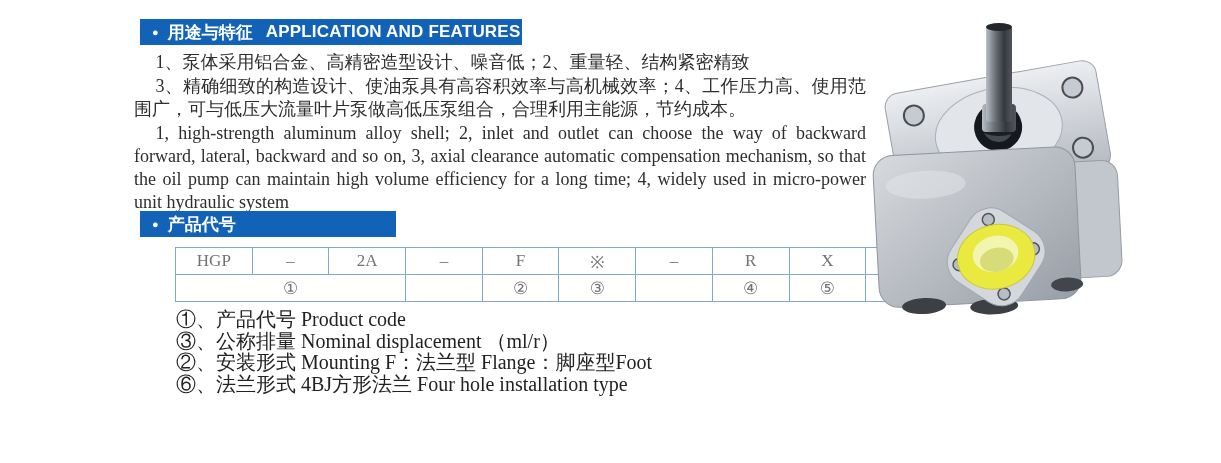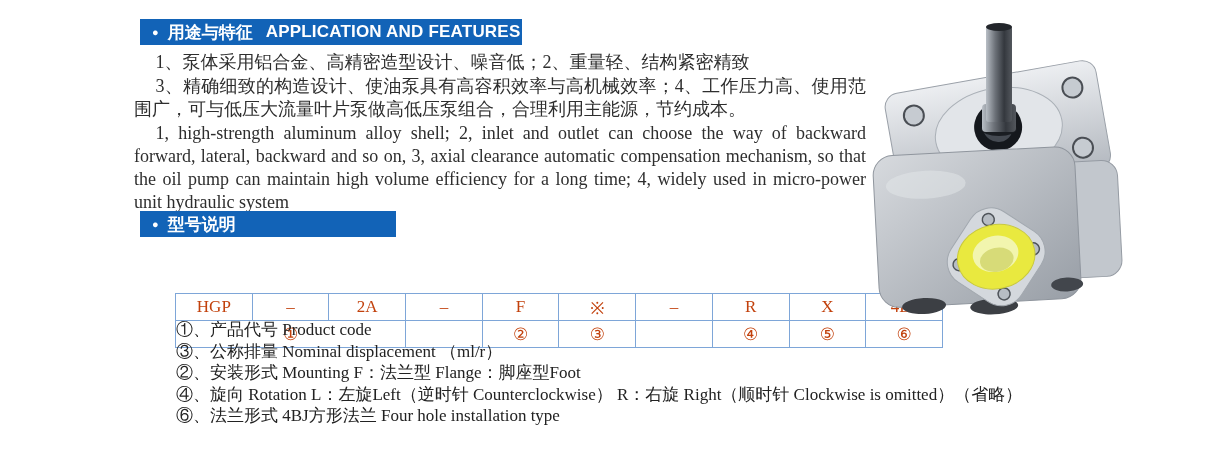--- a/index.html
+++ b/index.html
@@ -21,30 +21,30 @@
   .body-text{
     position:absolute;left:133px;top:50px;width:734px;
     font-size:18px;line-height:23px;text-align:justify;
   }
   .body-text p{margin:1px;text-indent:1.2em;}
   .body-text p.en{font-size:18px;}
 
   table.model{
     position:absolute;left:175px;top:247px;width:768px;
     border-collapse:collapse;table-layout:fixed;
-    font-size:17px;color:#c2410c;margin-top:46px;
+    font-size:17px;color:#737373;
   }
   table.model td{
     border:1px solid #7ea6d8;height:26px;text-align:center;padding:0;
     overflow:hidden;white-space:nowrap;
   }
 
   .legend{
-    position:absolute;left:176px;top:319px;width:920px;
-    font-size:17px;line-height:21.6px;color:#222222;white-space:nowrap;
+    position:absolute;left:176px;top:309px;width:920px;
+    font-size:20px;line-height:21.6px;color:#222222;white-space:nowrap;
   }
 
   .photo{position:absolute;left:858px;top:16px;width:290px;height:300px;}
 </style>
 </head>
 <body>
 
 <div class="page">
 
   <div class="sec-header hdr-features">
@@ -54,21 +54,21 @@
   </div>
 
   <div class="body-text">
     <p class="cn">1、泵体采用铝合金、高精密造型设计、噪音低；2、重量轻、结构紧密精致</p>
     <p class="cn">3、精确细致的构造设计、使油泵具有高容积效率与高机械效率；4、工作压力高、使用范围广，可与低压大流量叶片泵做高低压泵组合，合理利用主能源，节约成本。</p>
     <p class="en">1, high-strength aluminum alloy shell; 2, inlet and outlet can choose the way of backward forward, lateral, backward and so on, 3, axial clearance automatic compensation mechanism, so that the oil pump can maintain high volume efficiency for a long time; 4, widely used in micro-power unit hydraulic system</p>
   </div>
 
   <div class="sec-header hdr-model">
     <span class="bullet">●</span>
-    <span class="t-cn">型号说明</span>
+    <span class="t-cn">产品代号</span>
   </div>
 
   <table class="model">
     <colgroup>
       <col>
         <col>
         <col>
         <col>
         <col>
         <col>
@@ -100,21 +100,20 @@
       <td>⑤</td>
       <td>⑥</td>
     </tr>
   </tbody>
     </table>
 
   <div class="legend">
     <div>①、产品代号 Product code</div>
     <div>③、公称排量 Nominal displacement （ml/r）</div>
     <div>②、安装形式 Mounting F：法兰型 Flange：脚座型Foot</div>
-    <div>④、旋向 Rotation L：左旋Left（逆时针 Counterclockwise） R：右旋 Right（顺时针 Clockwise is omitted）（省略）</div>
     <div>⑥、法兰形式 4BJ方形法兰 Four hole installation type</div>
   </div>
 
   <div class="photo">
     <svg width="290" height="300" viewBox="0 0 290 300" xmlns="http://www.w3.org/2000/svg">
       <defs>
         <linearGradient id="shaftG" x1="0" y1="0" x2="1" y2="0">
           <stop offset="0" stop-color="#b9bfc6"></stop>
             <stop offset="0.35" stop-color="#6d7279"></stop>
           <stop offset="0.7" stop-color="#34383e"></stop>

